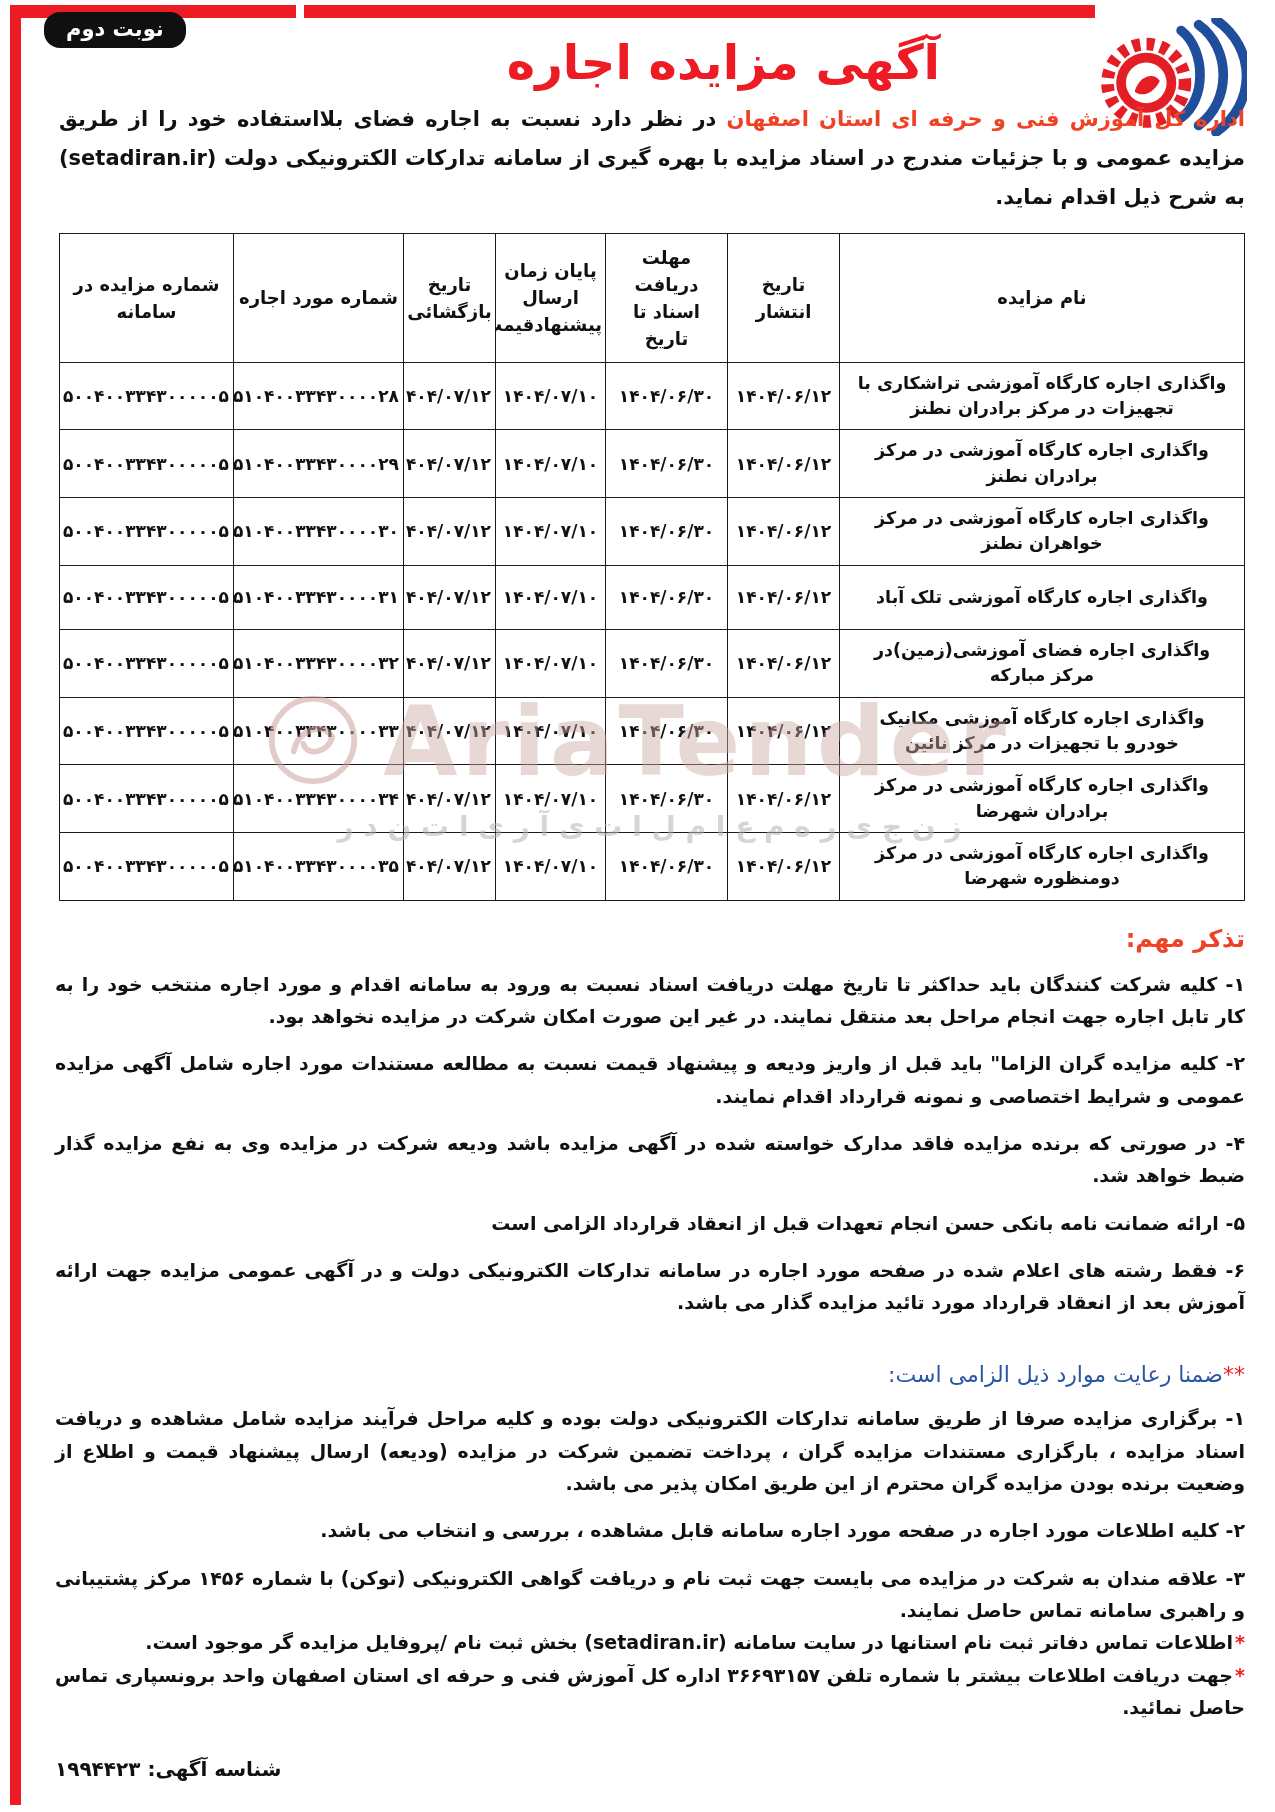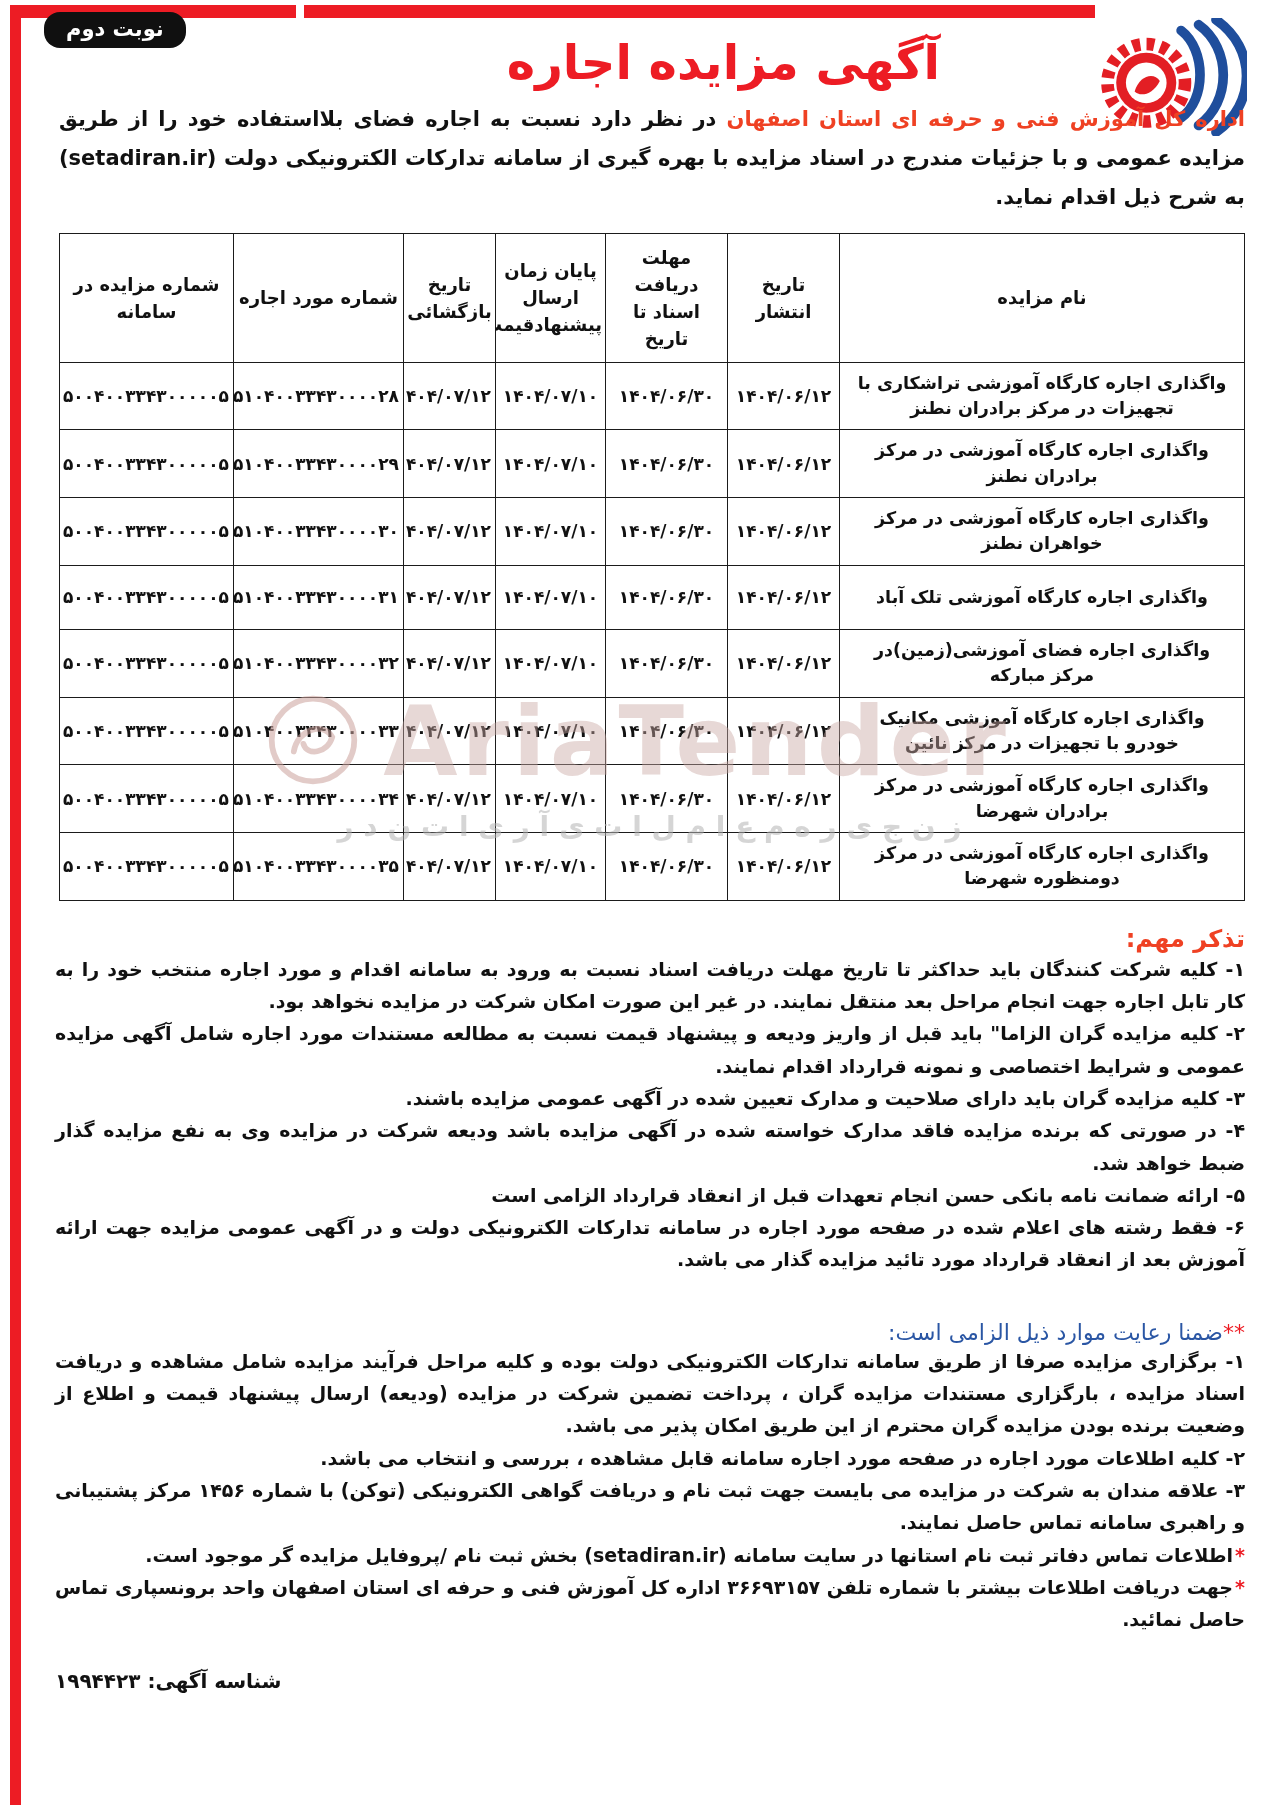--- a/index.html
+++ b/index.html
@@ -50,21 +50,21 @@
     font-weight:700; overflow:hidden;
   }
   .auction-table th { font-size:18px; line-height:1.5; padding:10px 3px; height:92px; }
   .auction-table td { font-size:17px; padding:8px 4px; height:64px; }
   .auction-table td.name-cell { font-size:17.5px; line-height:1.45; padding:8px 12px; }
   .auction-table td.num-cell { letter-spacing:0.5px; }
 
   .notes-title { margin-top:24px; color:#ef4123; font-size:24px; font-weight:700; }
   .note-item {
     font-size:19px; font-weight:700; line-height:1.7;
-    text-align:justify; color:#111;
+    text-align:justify; color:#111;margin-top:15px;
   }
   .req-title { margin-top:44px; font-size:22px; font-weight:400; color:#2a56a4; }
   .req-title .stars { color:#ed1c24; letter-spacing:1px; }
   .star-item { font-size:19px; font-weight:700; line-height:1.7; text-align:justify; color:#111; }
   .star-item .star { color:#ed1c24; font-weight:700; padding-left:2px; }
 
   .ad-id { margin-top:34px; text-align:left; font-size:20px; font-weight:700; color:#111; }
 
   
   .watermark {
@@ -207,21 +207,20 @@
             <td class="num-cell">۵۱۰۴۰۰۳۳۴۳۰۰۰۰۳۵</td>
             <td class="num-cell">۵۰۰۴۰۰۳۳۴۳۰۰۰۰۰۵</td>
           </tr>
         </tbody>
     </table>
 
     <h2 class="notes-title">تذکر مهم:</h2>
     <div class="notes-list">
         <p class="note-item">۱- کلیه شرکت کنندگان باید حداکثر تا تاریخ مهلت دریافت اسناد نسبت به ورود به سامانه اقدام و مورد اجاره منتخب خود را به کار تابل اجاره جهت انجام مراحل بعد منتقل نمایند. در غیر این صورت امکان شرکت در مزایده نخواهد بود.</p>
         <p class="note-item">۲- کلیه مزایده گران الزاما" باید قبل از واریز ودیعه و پیشنهاد قیمت نسبت به مطالعه مستندات مورد اجاره شامل آگهی مزایده عمومی و شرایط اختصاصی و نمونه قرارداد اقدام نمایند.</p>
-        <p class="note-item">۳- کلیه مزایده گران باید دارای صلاحیت و مدارک تعیین شده در آگهی عمومی مزایده باشند.</p>
         <p class="note-item">۴- در صورتی که برنده مزایده فاقد مدارک خواسته شده در آگهی مزایده باشد ودیعه شرکت در مزایده وی به نفع مزایده گذار ضبط خواهد شد.</p>
         <p class="note-item">۵- ارائه ضمانت نامه بانکی حسن انجام تعهدات قبل از انعقاد قرارداد الزامی است</p>
         <p class="note-item">۶- فقط رشته های اعلام شده در صفحه مورد اجاره در سامانه تدارکات الکترونیکی دولت و در آگهی عمومی مزایده جهت ارائه آموزش بعد از انعقاد قرارداد مورد تائید مزایده گذار می باشد.</p>
       </div>
 
     <h2 class="req-title"><span class="stars">**</span><span>ضمنا رعایت موارد ذیل الزامی است:</span></h2>
     <div class="req-list">
         <p class="note-item">۱- برگزاری مزایده صرفا از طریق سامانه تدارکات الکترونیکی دولت بوده و کلیه مراحل فرآیند مزایده شامل مشاهده و دریافت اسناد مزایده ، بارگزاری مستندات مزایده گران ، پرداخت تضمین شرکت در مزایده (ودیعه) ارسال پیشنهاد قیمت و اطلاع از وضعیت برنده بودن مزایده گران محترم از این طریق امکان پذیر می باشد.</p>
         <p class="note-item">۲- کلیه اطلاعات مورد اجاره در صفحه مورد اجاره سامانه قابل مشاهده ، بررسی و انتخاب می باشد.</p>
         <p class="note-item">۳- علاقه مندان به شرکت در مزایده می بایست جهت ثبت نام و دریافت گواهی الکترونیکی (توکن) با شماره ۱۴۵۶ مرکز پشتیبانی و راهبری سامانه تماس حاصل نمایند.</p>

